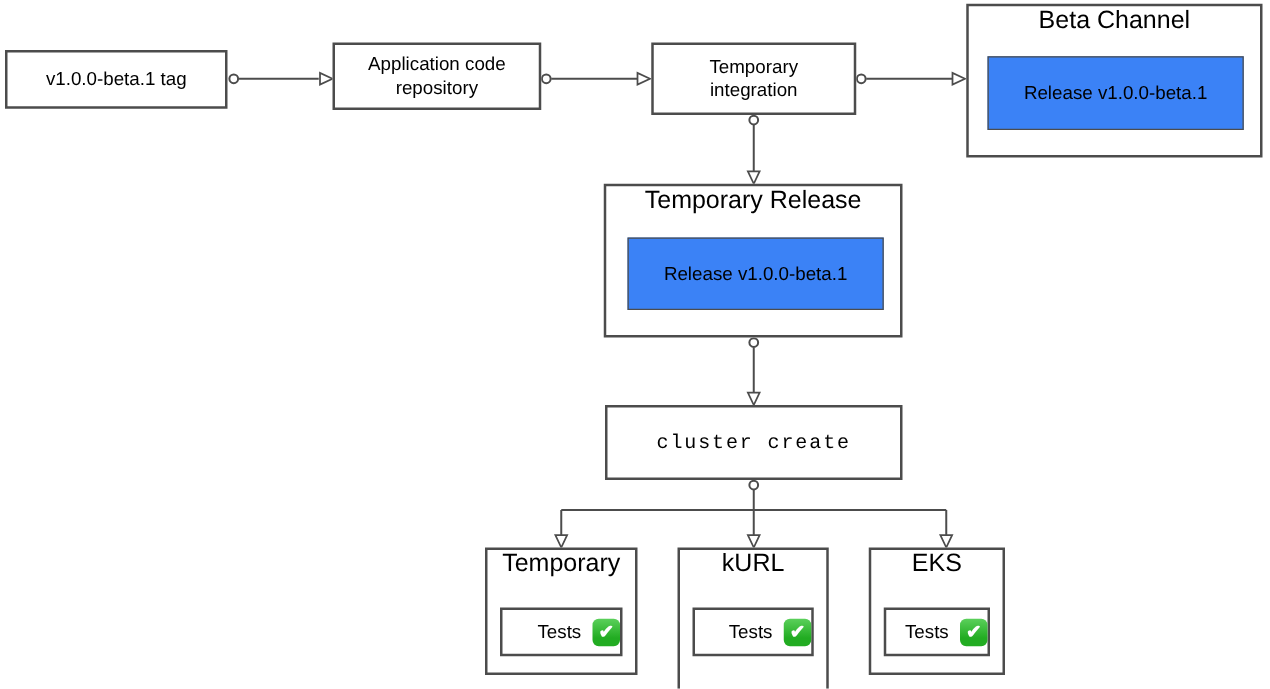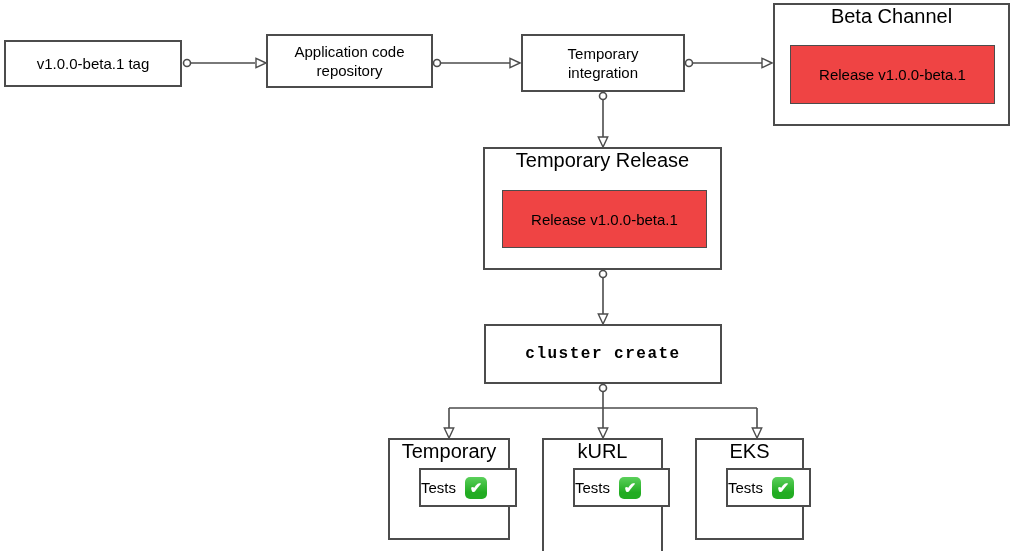--- a/index.html
+++ b/index.html
@@ -35,41 +35,41 @@
   }
   .lbl{white-space:pre-line;}
   .container-title{
     position:absolute;left:0;right:0;top:0;
     padding-top:0;
     text-align:center;
     font-size:20px;
   }
   .inner-box{
     position:absolute;
-    background:#ef4444;
+    background:#3b82f6;
     border:1.5px solid var(--stroke);
     display:flex;align-items:center;justify-content:center;
     text-align:center;
     font-size:15px;
   }
   .beta-inner{left:15px;top:40px;width:205px;height:59px;}
   .temp-inner{left:17px;top:41px;width:205px;height:58px;}
   .cluster-cmd{
     display:flex;align-items:center;justify-content:center;
     font-family:"Liberation Mono","DejaVu Sans Mono",monospace;
-    font-weight:bold;font-size:16px;letter-spacing:1.5px;
+    font-weight:normal;font-size:16px;letter-spacing:1.5px;
     text-align:center;
   }
   .tests-box{
     position:absolute;
-    left:10px;top:28px;width:calc(100% - 20px);height:39px;
+    left:10px;top:46px;width:calc(100% - 20px);height:39px;
     background:#ffffff;
     border:2px solid var(--stroke);
-    display:flex;align-items:center;justify-content:flex-start;
-    gap:9px;font-size:15px;margin-left:19px;
+    display:flex;align-items:center;justify-content:flex-end;
+    gap:9px;font-size:15px;
   }
   .check-icon{
     display:inline-block;
     width:22px;height:22px;
     border-radius:5px;
     background:linear-gradient(180deg,var(--check-green-light) 0%,var(--check-green) 70%);
     color:#ffffff;
     font-weight:bold;
     font-size:15px;line-height:22px;
     text-align:center;

